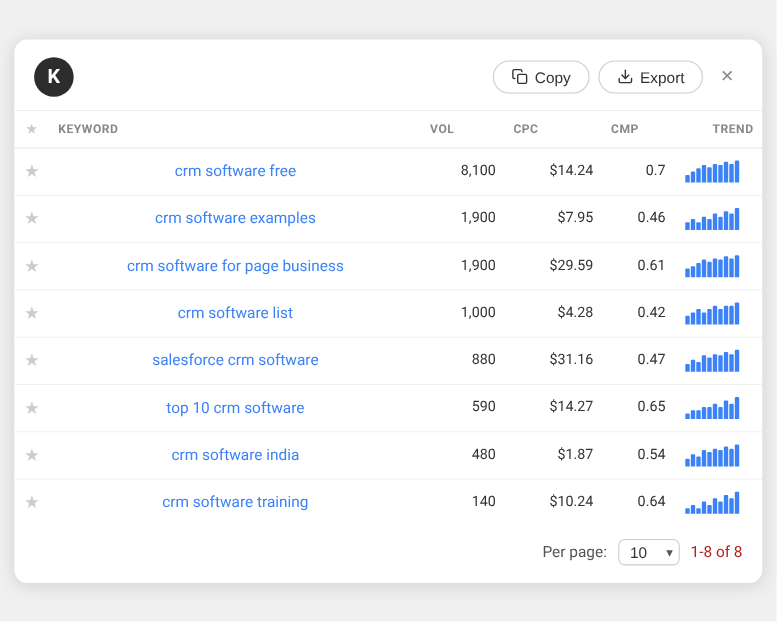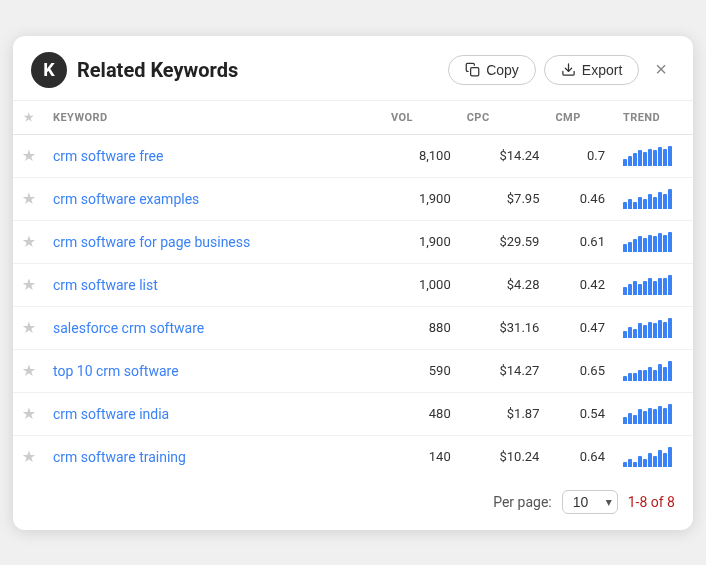--- a/index.html
+++ b/index.html
@@ -91,31 +91,31 @@
       padding: 10px 8px;
       color: #888;
       font-size: 11px;
       font-weight: 700;
       letter-spacing: 0.04em;
       text-transform: uppercase;
     }
     thead th.th-star { width: 32px; text-align: center; }
     thead th.th-keyword { text-align: left; padding-left: 8px; }
     thead th.th-num { text-align: left; }
-    thead th.th-trend { text-align: left; width: 80px; padding-left: 10px; }
+    thead th.th-trend { text-align: right; width: 80px; padding-left: 10px; }
     tbody tr {
       border-bottom: 1px solid #f0f0f0;
     }
     tbody tr:last-child { border-bottom: none; }
     tbody td {
       padding: 11px 8px;
       vertical-align: middle;
     }
     td.td-star { text-align: center; color: #ccc; font-size: 16px; cursor: pointer; }
-    td.td-keyword { text-align: left; }
+    td.td-keyword { text-align: center; }
     td.td-keyword a {
       color: #3b82f6;
       text-decoration: none;
       font-size: 14px;
     }
     td.td-num { text-align: right; color: #333; font-size: 13px; }
     td.td-trend { padding-left: 10px; }
     .trend-bar {
       display: flex;
       align-items: flex-end;
@@ -167,21 +167,20 @@
     .pagination-info { color: #b91c1c; font-size: 14px; }
   </style>
 </head>
 <body>
 
 <div class="card">
 
   <div class="header">
     <div class="header-left">
       <div class="logo-k">K</div>
-      <span class="header-title">Related Keywords</span>
     </div>
     <div class="header-actions">
       <button class="btn">
         <svg width="15" height="15" viewBox="0 0 24 24" fill="none" stroke="currentColor" stroke-width="2" stroke-linecap="round" stroke-linejoin="round">
             <rect x="9" y="9" width="13" height="13" rx="2"></rect>
             <path d="M5 15H4a2 2 0 0 1-2-2V4a2 2 0 0 1 2-2h9a2 2 0 0 1 2 2v1"></path>
           </svg>
         <span>Copy</span>
       </button>
       <button class="btn">

